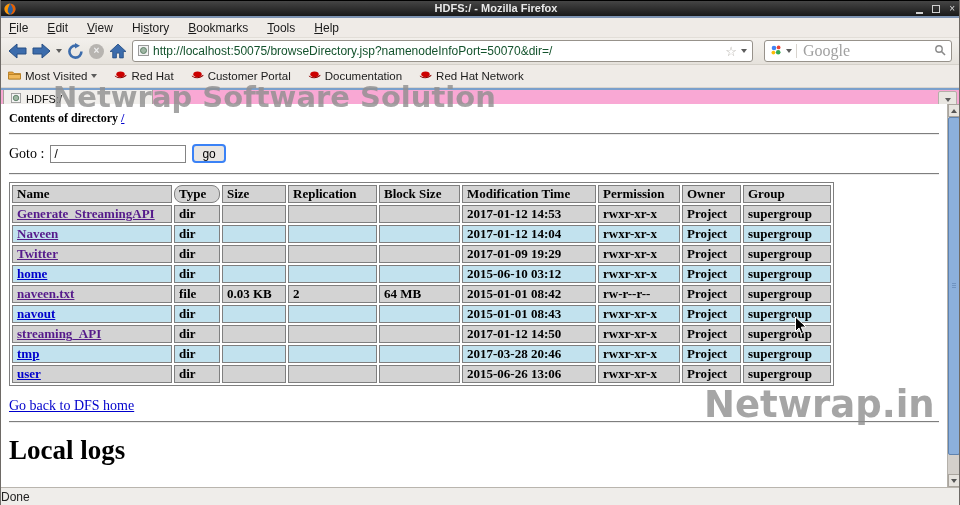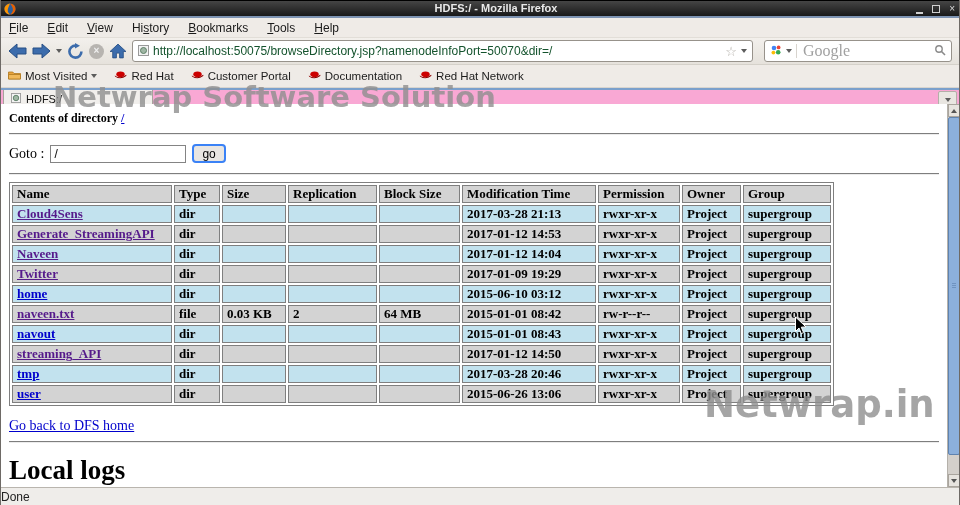--- a/index.html
+++ b/index.html
@@ -231,42 +231,31 @@
     <div class="goto-row">
       <span>Goto :</span>
       <input type="text" value="/" style="">
       <button>go</button>
     </div>
     <hr>
     <table class="dirlist">
       <thead>
           <tr>
             <th style="width: 150px;">Name</th>
-            <th style="width: 36px;">Type</th>
+            <th style="width: 36px; border-radius: 8px;">Type</th>
             <th style="width: 54px;">Size</th>
             <th style="width: 79px;">Replication</th>
             <th style="width: 71px; margin-top: 20px;">Block Size</th>
             <th style="width: 124px;">Modification Time</th>
             <th style="width: 72px;">Permission</th>
             <th style="width: 49px;">Owner</th>
             <th style="width: 78px;">Group</th>
           </tr>
         </thead>
       <tbody>
-          <tr class="row-blue">
-            <td><a href="#" class="visited">Cloud4Sens</a></td>
-            <td>dir</td>
-            <td></td>
-            <td></td>
-            <td></td>
-            <td>2017-03-28 21:13</td>
-            <td>rwxr-xr-x</td>
-            <td>Project</td>
-            <td>supergroup</td>
-          </tr>
           <tr class="row-gray">
             <td><a href="#" class="visited">Generate_StreamingAPI</a></td>
             <td>dir</td>
             <td></td>
             <td></td>
             <td></td>
             <td>2017-01-12 14:53</td>
             <td>rwxr-xr-x</td>
             <td>Project</td>
             <td>supergroup</td>

